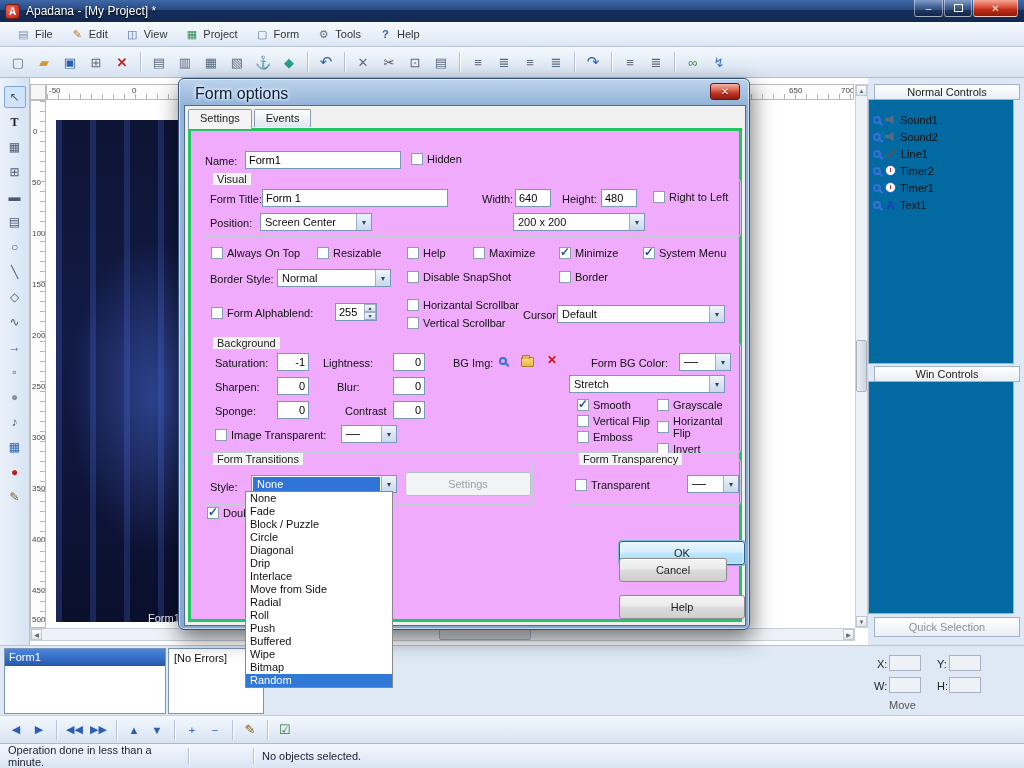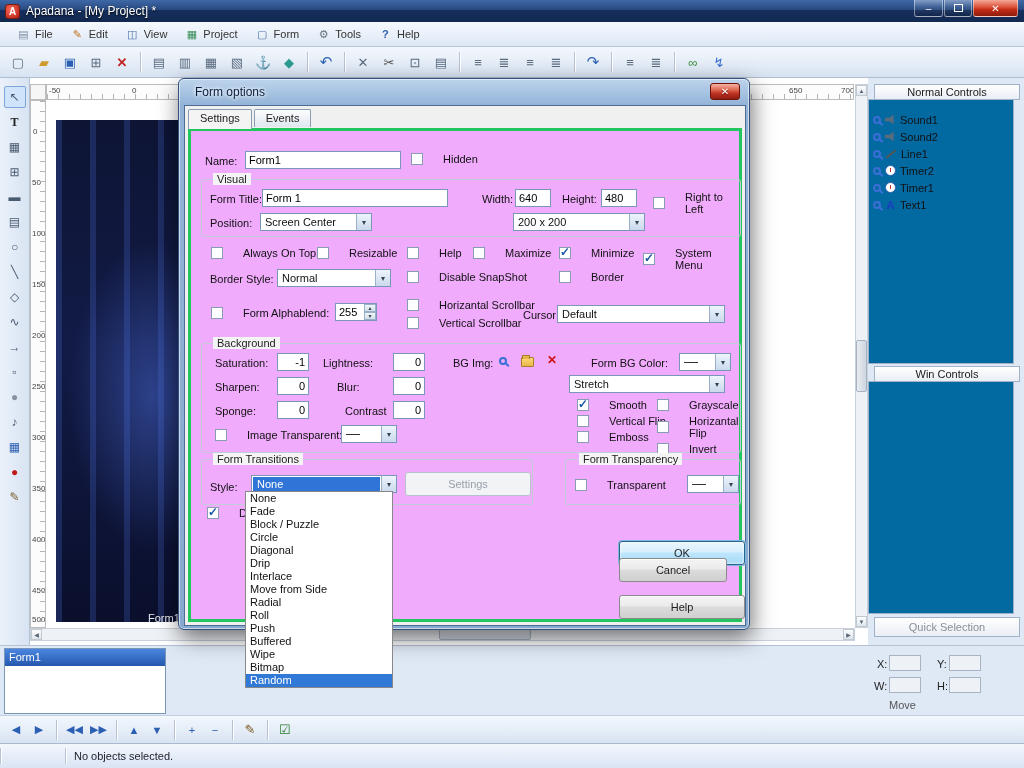--- a/index.html
+++ b/index.html
@@ -121,36 +121,36 @@
     background:linear-gradient(#f2f7fd,#d9e4f3);border-top:1px solid #a9b9cf;color:#223}
   .ss1{width:188px;padding-left:8px}
   .ssep{width:1px;height:16px;background:#b4c3d6;box-shadow:1px 0 0 #fff}
   .ss2{width:64px}
   .ss3{padding-left:8px}
 
   
   .dlg{position:absolute;left:178px;top:78px;width:572px;height:552px;z-index:40;border-radius:6px;
     border:1px solid #33517c;background:linear-gradient(180deg,#bdd4ec,#93b4d8 26px,#88a9cf);
     box-shadow:2px 8px 22px rgba(0,0,0,.55),inset 0 0 0 1px rgba(255,255,255,.55)}
-  .dlg-title{position:absolute;left:16px;top:6px;font-size:12px;color:#0a1e3c;text-shadow:0 0 4px #fff,0 0 4px #fff}
+  .dlg-title{position:absolute;left:16px;top:6px;font-size:16px;color:#0a1e3c;text-shadow:0 0 4px #fff,0 0 4px #fff}
   .dlg-close{position:absolute;right:9px;top:4px;width:30px;height:17px;border-radius:3px;border:1px solid #6e1208;
     background:linear-gradient(#f5b3a3,#dd6752 40%,#c23524 60%,#8e1b10);
     color:#fff;font-size:10px;display:flex;align-items:center;justify-content:center;text-shadow:0 1px 1px #500}
   .dlg-body{position:absolute;left:5px;top:26px;width:562px;height:521px;background:#f0f0f0;border:1px solid #4e6d94}
   .tabs{position:absolute;left:3px;top:3px;display:flex;gap:2px}
   .tab{padding:2px 11px 3px;border:1px solid #8a9cb2;border-bottom:none;border-radius:2px 2px 0 0;
     background:linear-gradient(#fdfdfd,#dfe7f0);color:#222}
   .tab.active{background:#f4f4f4;padding-bottom:5px;margin-bottom:-2px;position:relative;z-index:2}
   .tabpage{position:absolute;left:3px;top:22px;width:554px;height:494px;border:3px solid #22c55e;background:#f0abfc}
 
   .lb{position:absolute;color:#111;white-space:nowrap}
   .tin{position:absolute;height:18px;border:1px solid #7a96b8;background:#fff;font-size:11px;padding:0 3px;font-family:"Liberation Sans",sans-serif}
   .grp{position:absolute;border:1px solid #c3cdd9;border-radius:3px}
   .gt{position:absolute;background:#f4f4f4;padding:0 4px;color:#222}
-  .cb{position:absolute;display:flex;align-items:center;gap:20px;color:#111}
+  .cb{position:absolute;display:flex;align-items:center;gap:4px;color:#111}
   .bx{width:12px;height:12px;background:#fff;border:1px solid #8a9cb2;position:relative;flex:none}
   .bx.on::after{content:"✓";position:absolute;left:0;top:-3px;font-size:12px;font-weight:bold;color:#1c56a8}
   .combo{position:absolute;height:18px;border:1px solid #7a96b8;background:#fff;display:flex;align-items:stretch}
   .ct{flex:1;padding:2px 4px 0;overflow:hidden;white-space:nowrap}
   .combo.sel .ct{background:#2f74d6;color:#fff;margin:1px;padding-top:1px}
   .ca{width:15px;background:linear-gradient(#eef4fb,#c9d9ec);border-left:1px solid #9ab0c8;display:flex;align-items:center;justify-content:center;color:#345;font-size:8px}
   .colorcombo{position:absolute;height:18px;border:1px solid #7a96b8;background:#fff;display:flex;align-items:stretch}
   .sw{flex:1;position:relative}
   .sw::after{content:"";position:absolute;left:4px;top:8px;width:14px;height:1px;background:#333}
   .spinner{position:absolute;width:42px;height:18px}
@@ -346,20 +346,23 @@
     </div>
     <div class="ph" style="top:288px" data-name="win-controls-header">Win Controls</div>
     <div class="pbody" style="top:303px;height:233px" data-name="win-controls-list"></div>
     <div class="ph qtext" style="top:539px;height:20px" data-name="quick-selection-header">Quick Selection</div>
   </div>
 
   <div class="bottomstrip" data-name="bottom-strip">
     <div class="panel" style="left:4px;top:2px;width:162px;height:66px" data-name="form-list">
       <div class="fli" data-name="form-list-item">Form1</div>
     </div>
+    <div class="panel" style="left:168px;top:2px;width:96px;height:66px" data-name="errors-panel">
+      <span class="errtext" data-name="errors-text">[No Errors]</span>
+    </div>
     <span class="blb" style="left:877px;top:12px" data-name="x-label">X:</span>
     <input class="iin" style="left: 889px; top: 9px;" data-name="x-field" value="">
     <span class="blb" style="left:937px;top:12px" data-name="y-label">Y:</span>
     <input class="iin" style="left: 949px; top: 9px;" data-name="y-field" value="">
     <span class="blb" style="left:874px;top:34px" data-name="w-label">W:</span>
     <input class="iin" style="left: 889px; top: 31px;" data-name="w-field" value="">
     <span class="blb" style="left:937px;top:34px" data-name="h-label">H:</span>
     <input class="iin" style="left: 949px; top: 31px;" data-name="h-field" value="">
     <span class="blb" style="left:889px;top:53px;width:92px;text-align:left;color:#555" data-name="move-label">Move</span>
   </div>
@@ -376,20 +379,21 @@
     <span class="tsep" data-name="toolbar-separator"></span>
     <span class="bti" data-name="add-item-button">+</span>
     <span class="bti" data-name="remove-item-button">−</span>
     <span class="tsep" data-name="toolbar-separator"></span>
     <span class="bti" data-name="edit-pen-button">✎</span>
     <span class="tsep" data-name="toolbar-separator"></span>
     <span class="bti" data-name="apply-check-button">☑</span>
   </div>
 
   <div class="statusbar" data-name="status-bar">
+    <span class="ss1" data-name="status-message">Operation done in less than a minute.</span>
     <span class="ssep" data-name="status-separator"></span>
     <span class="ss2" data-name="status-spacer"></span>
     <span class="ssep" data-name="status-separator"></span>
     <span class="ss3" data-name="status-selection">No objects selected.</span>
   </div>
 
   <div class="dlg" data-name="form-options-dialog">
     <span class="dlg-title" data-name="dialog-title">Form options</span>
     <span class="dlg-close" data-name="dialog-close-button">✕</span>
     <div class="dlg-body" data-name="dialog-body">

